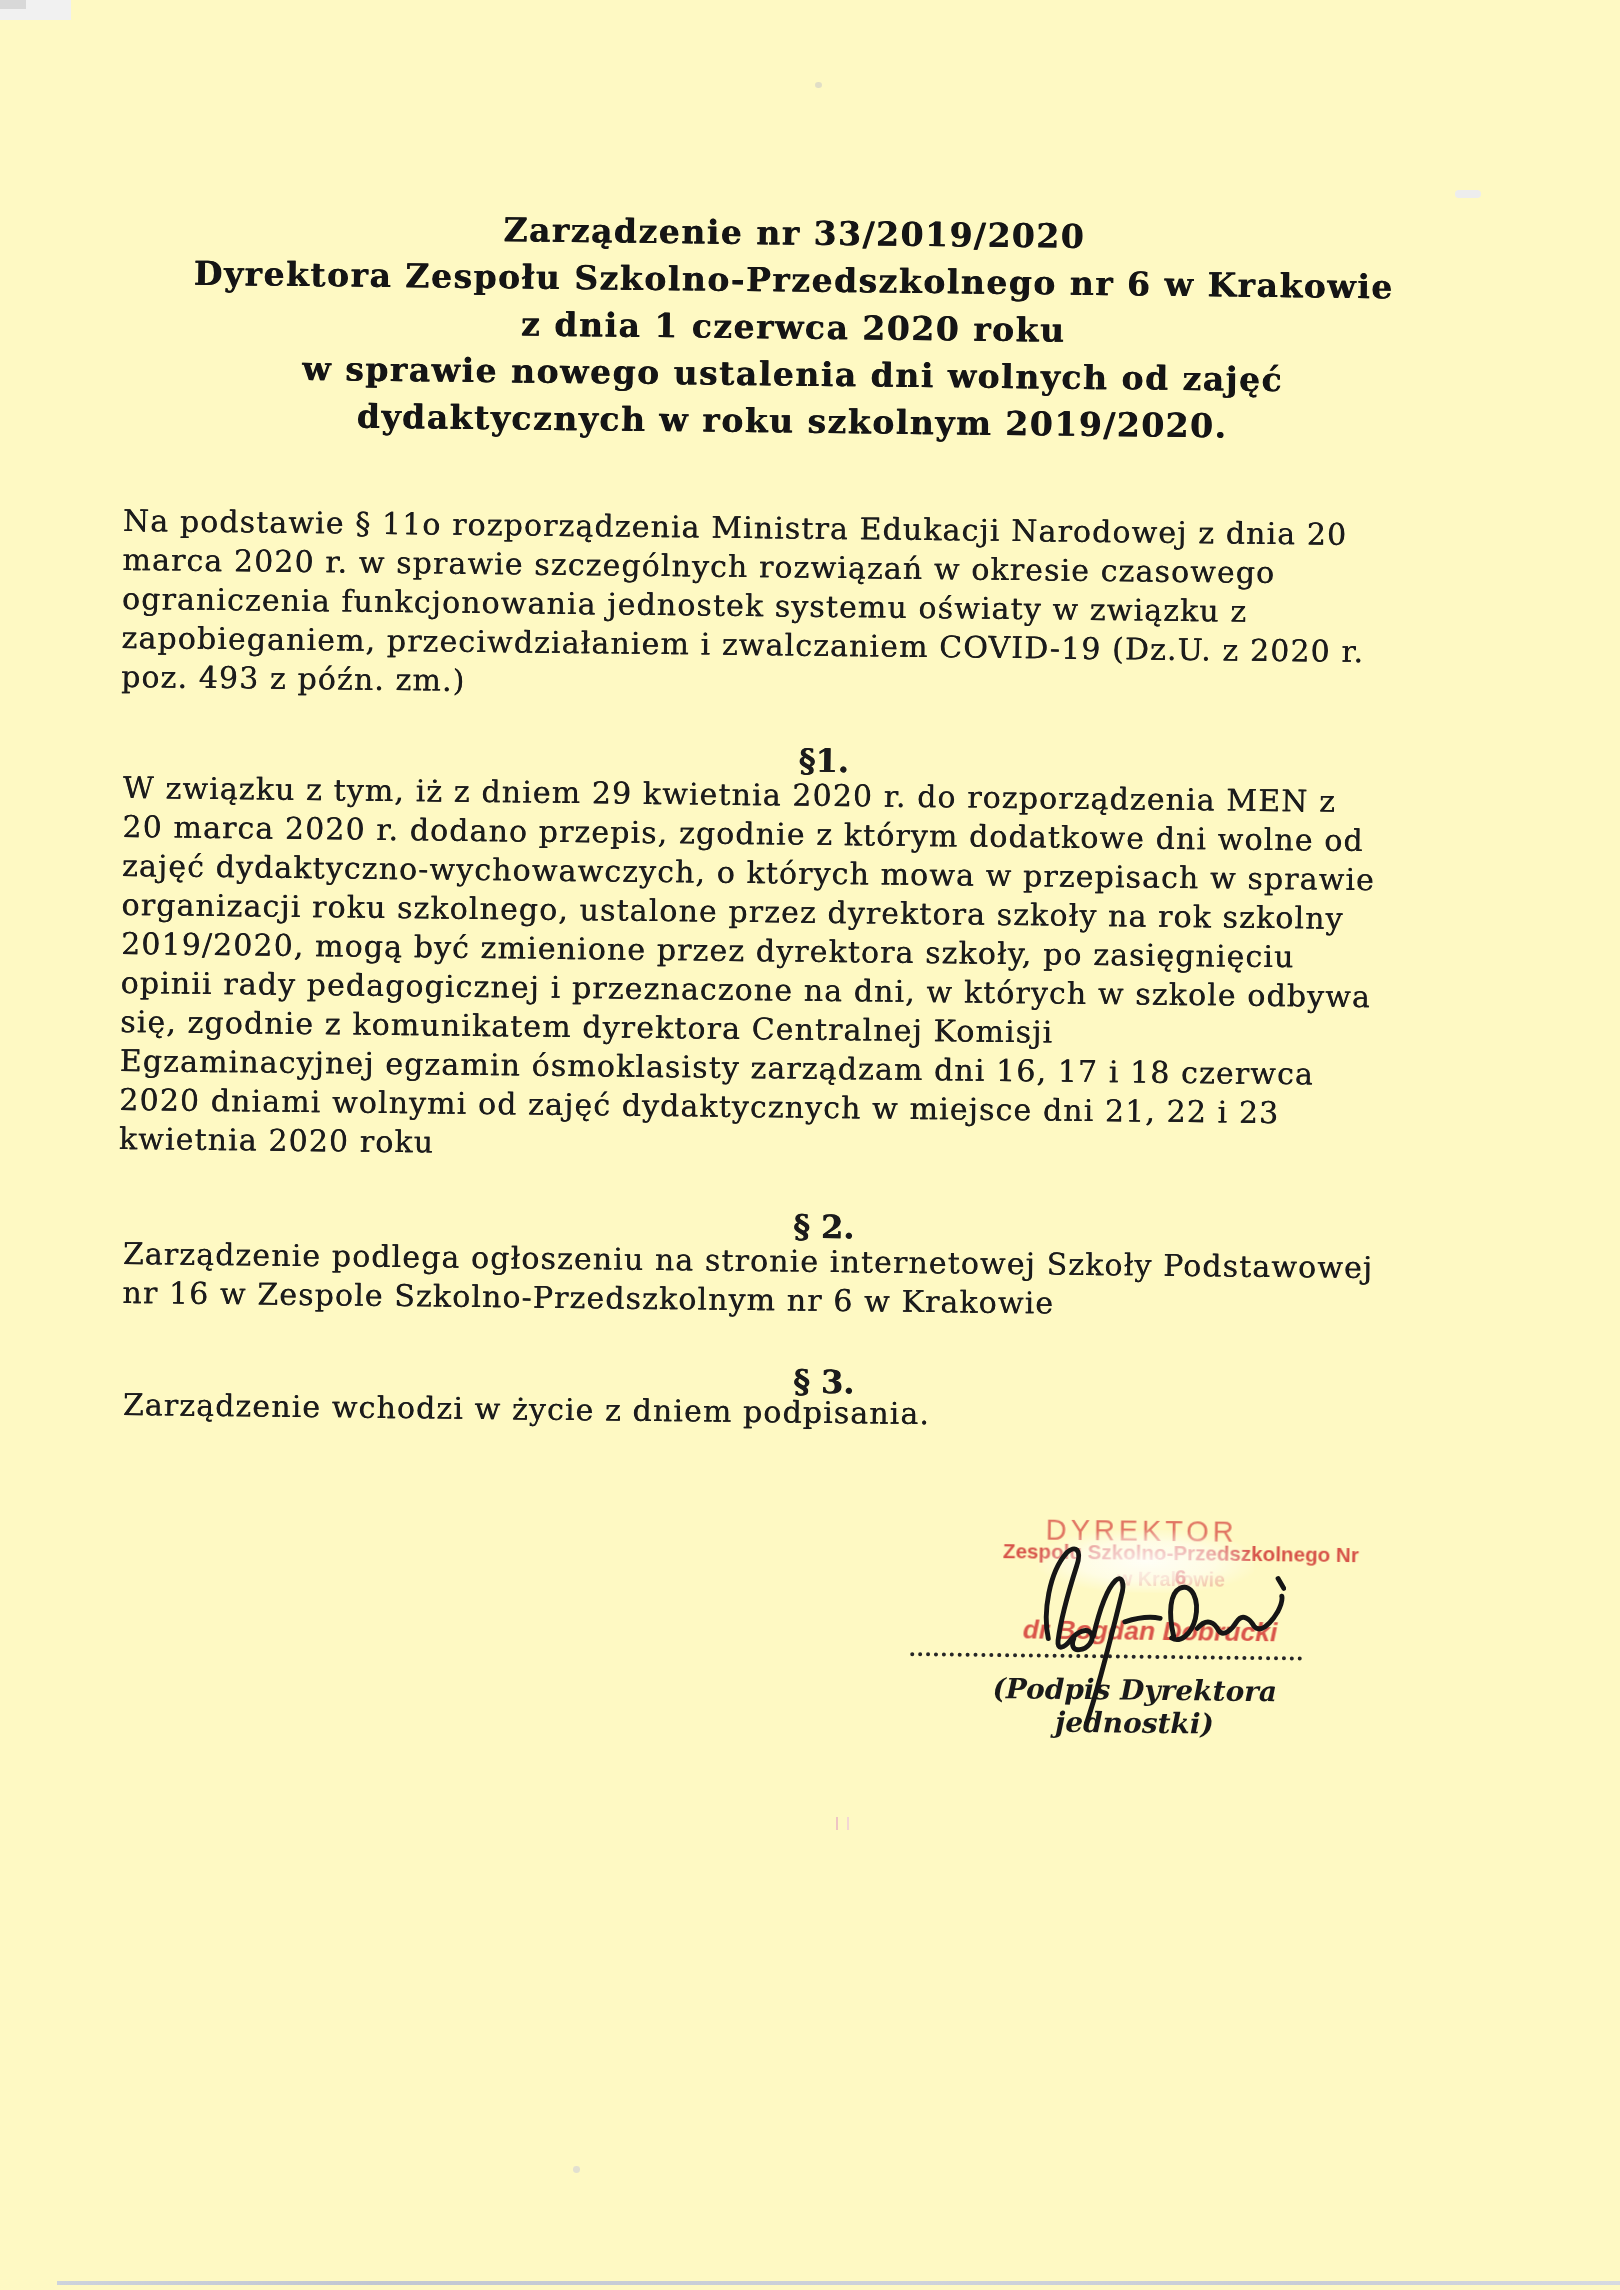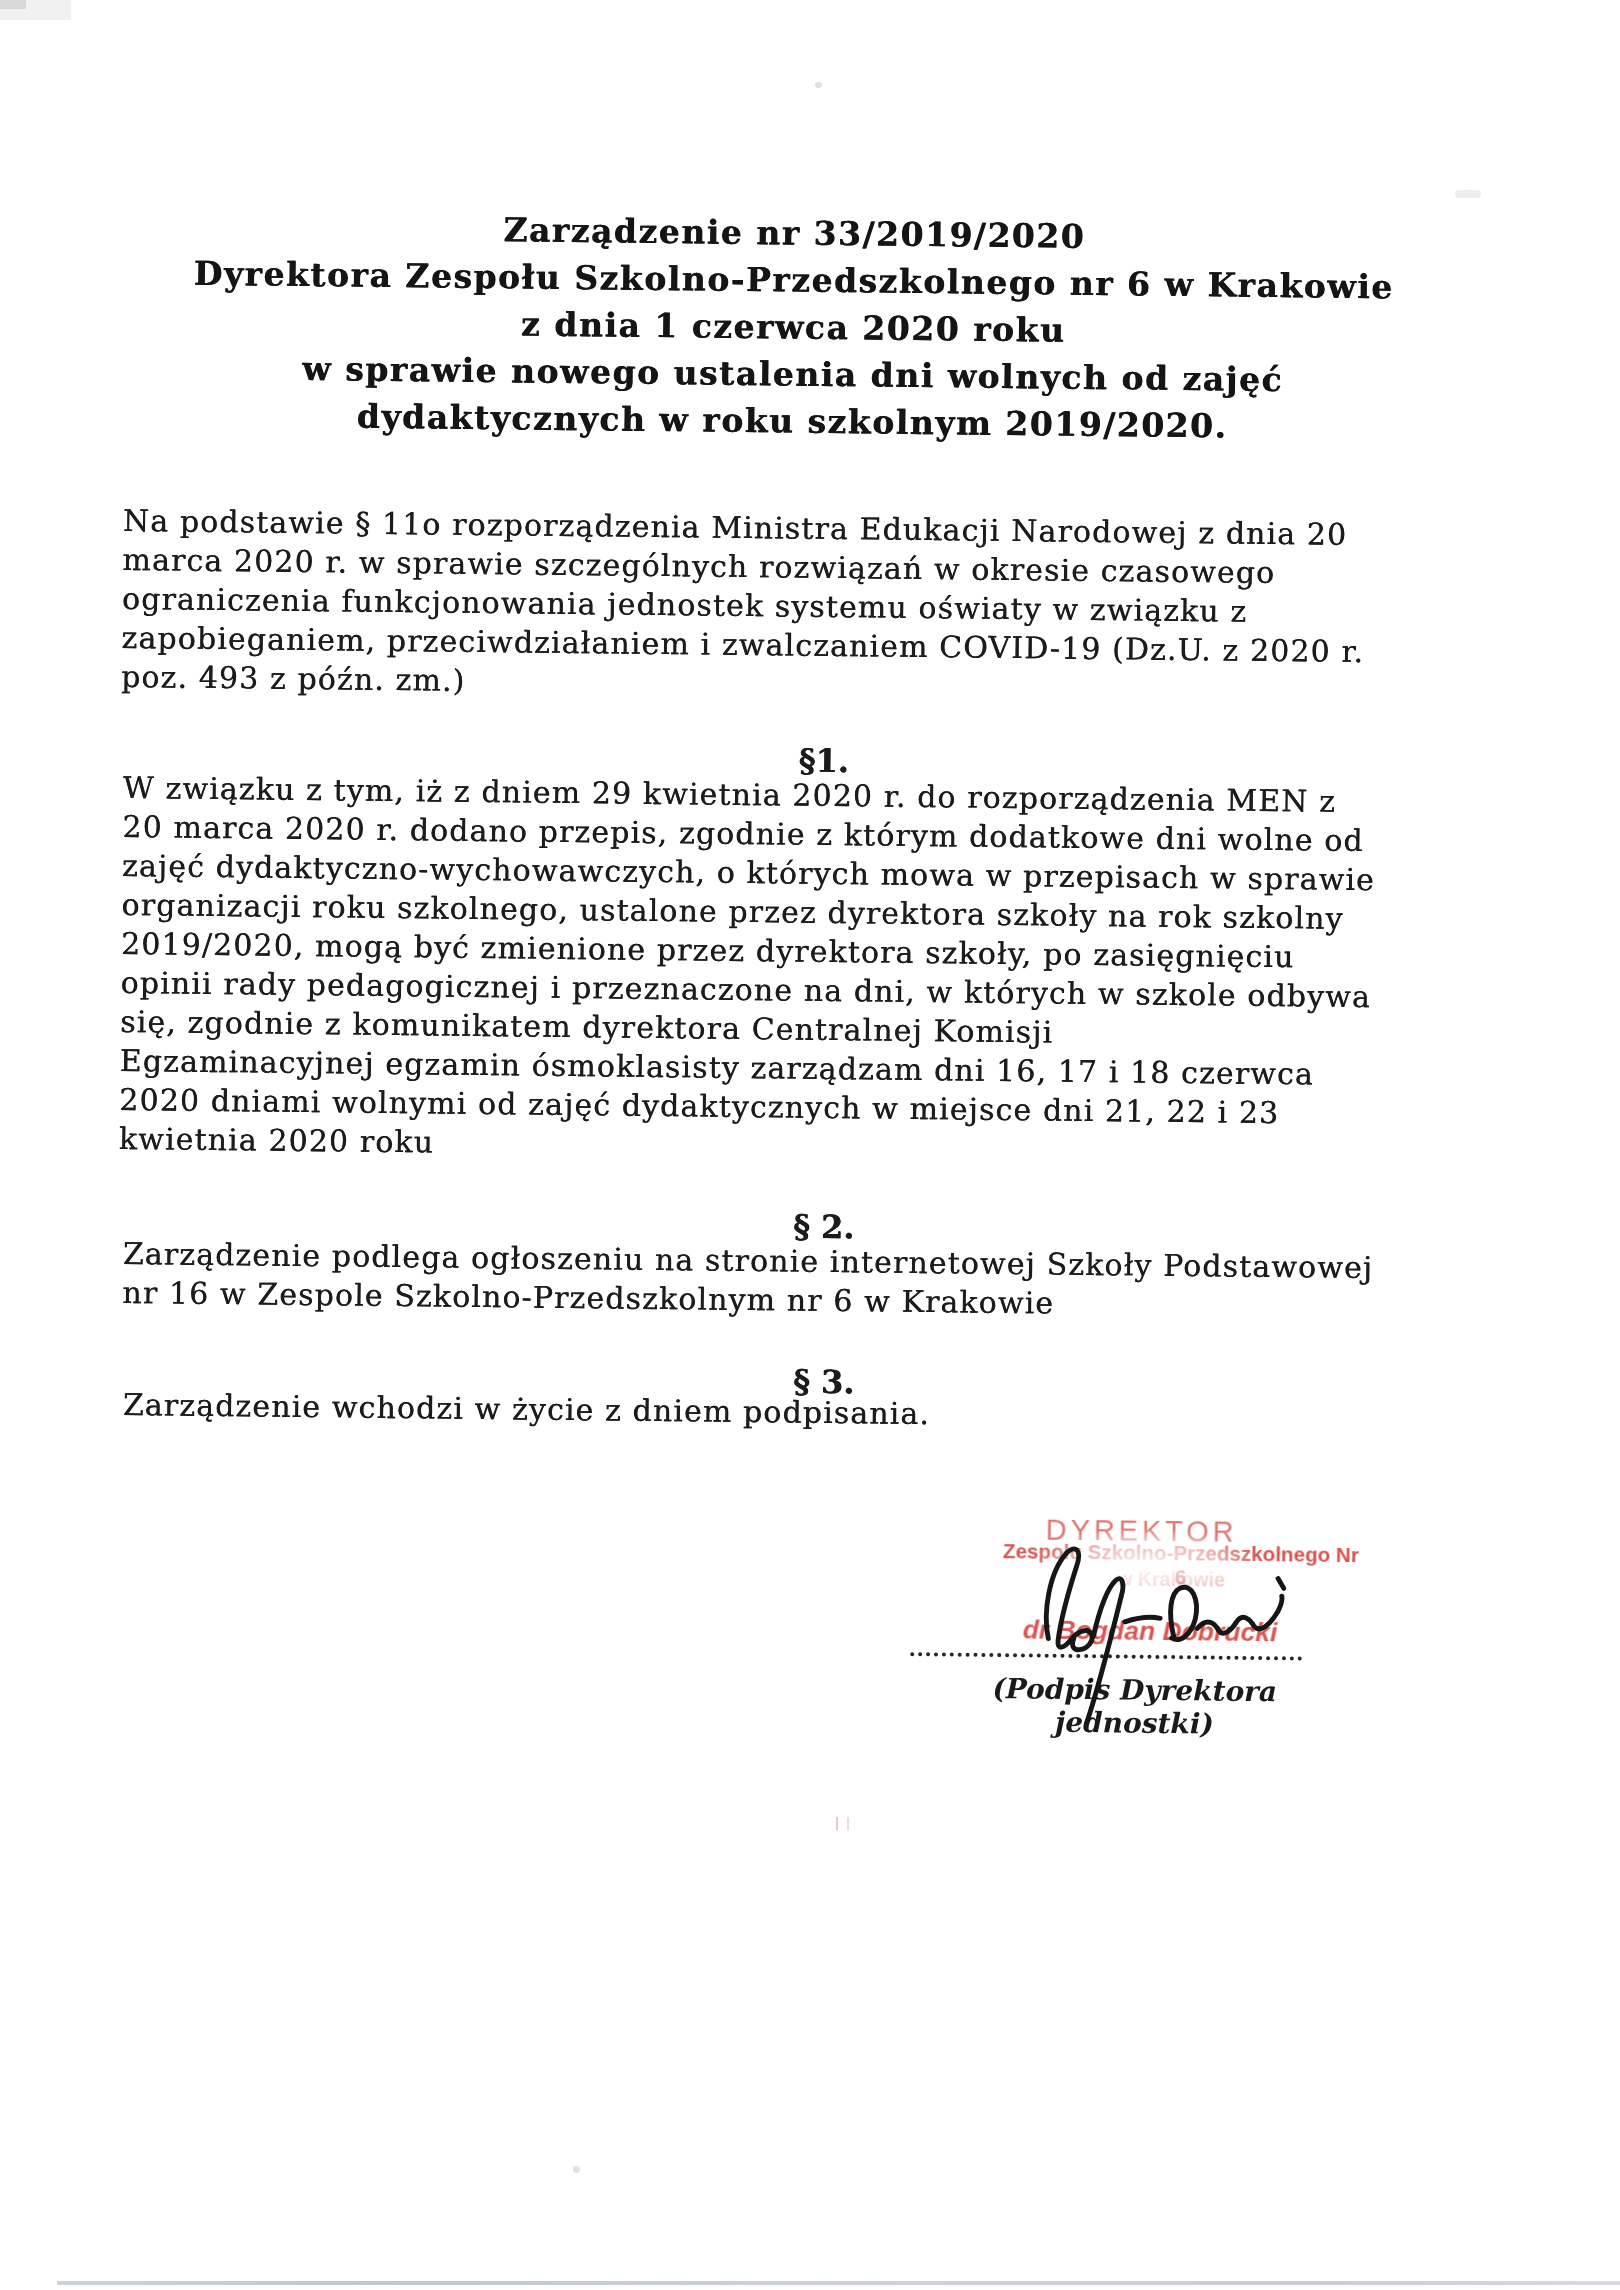--- a/index.html
+++ b/index.html
@@ -1,19 +1,19 @@
 <!DOCTYPE html>
 <html><head>
 <meta charset="utf-8">
 <style>
   html,body{margin:0;padding:0;background:#9a9a9a;}
   .page{
     position:relative;
     width:1620px;height:2291px;
-    background:#ffffff;
+    background:#fef9c3;
     overflow:hidden;
     font-family:"DejaVu Serif","Liberation Serif",serif;
     color:#1c1c1c;
   }
   .tilt{transform:rotate(0.65deg);transform-origin:0 0;}
 
   
   .title-block{
     position:absolute;left:123px;top:202px;width:1343px;
     text-align:center;font-weight:bold;font-size:33px;line-height:47px;

